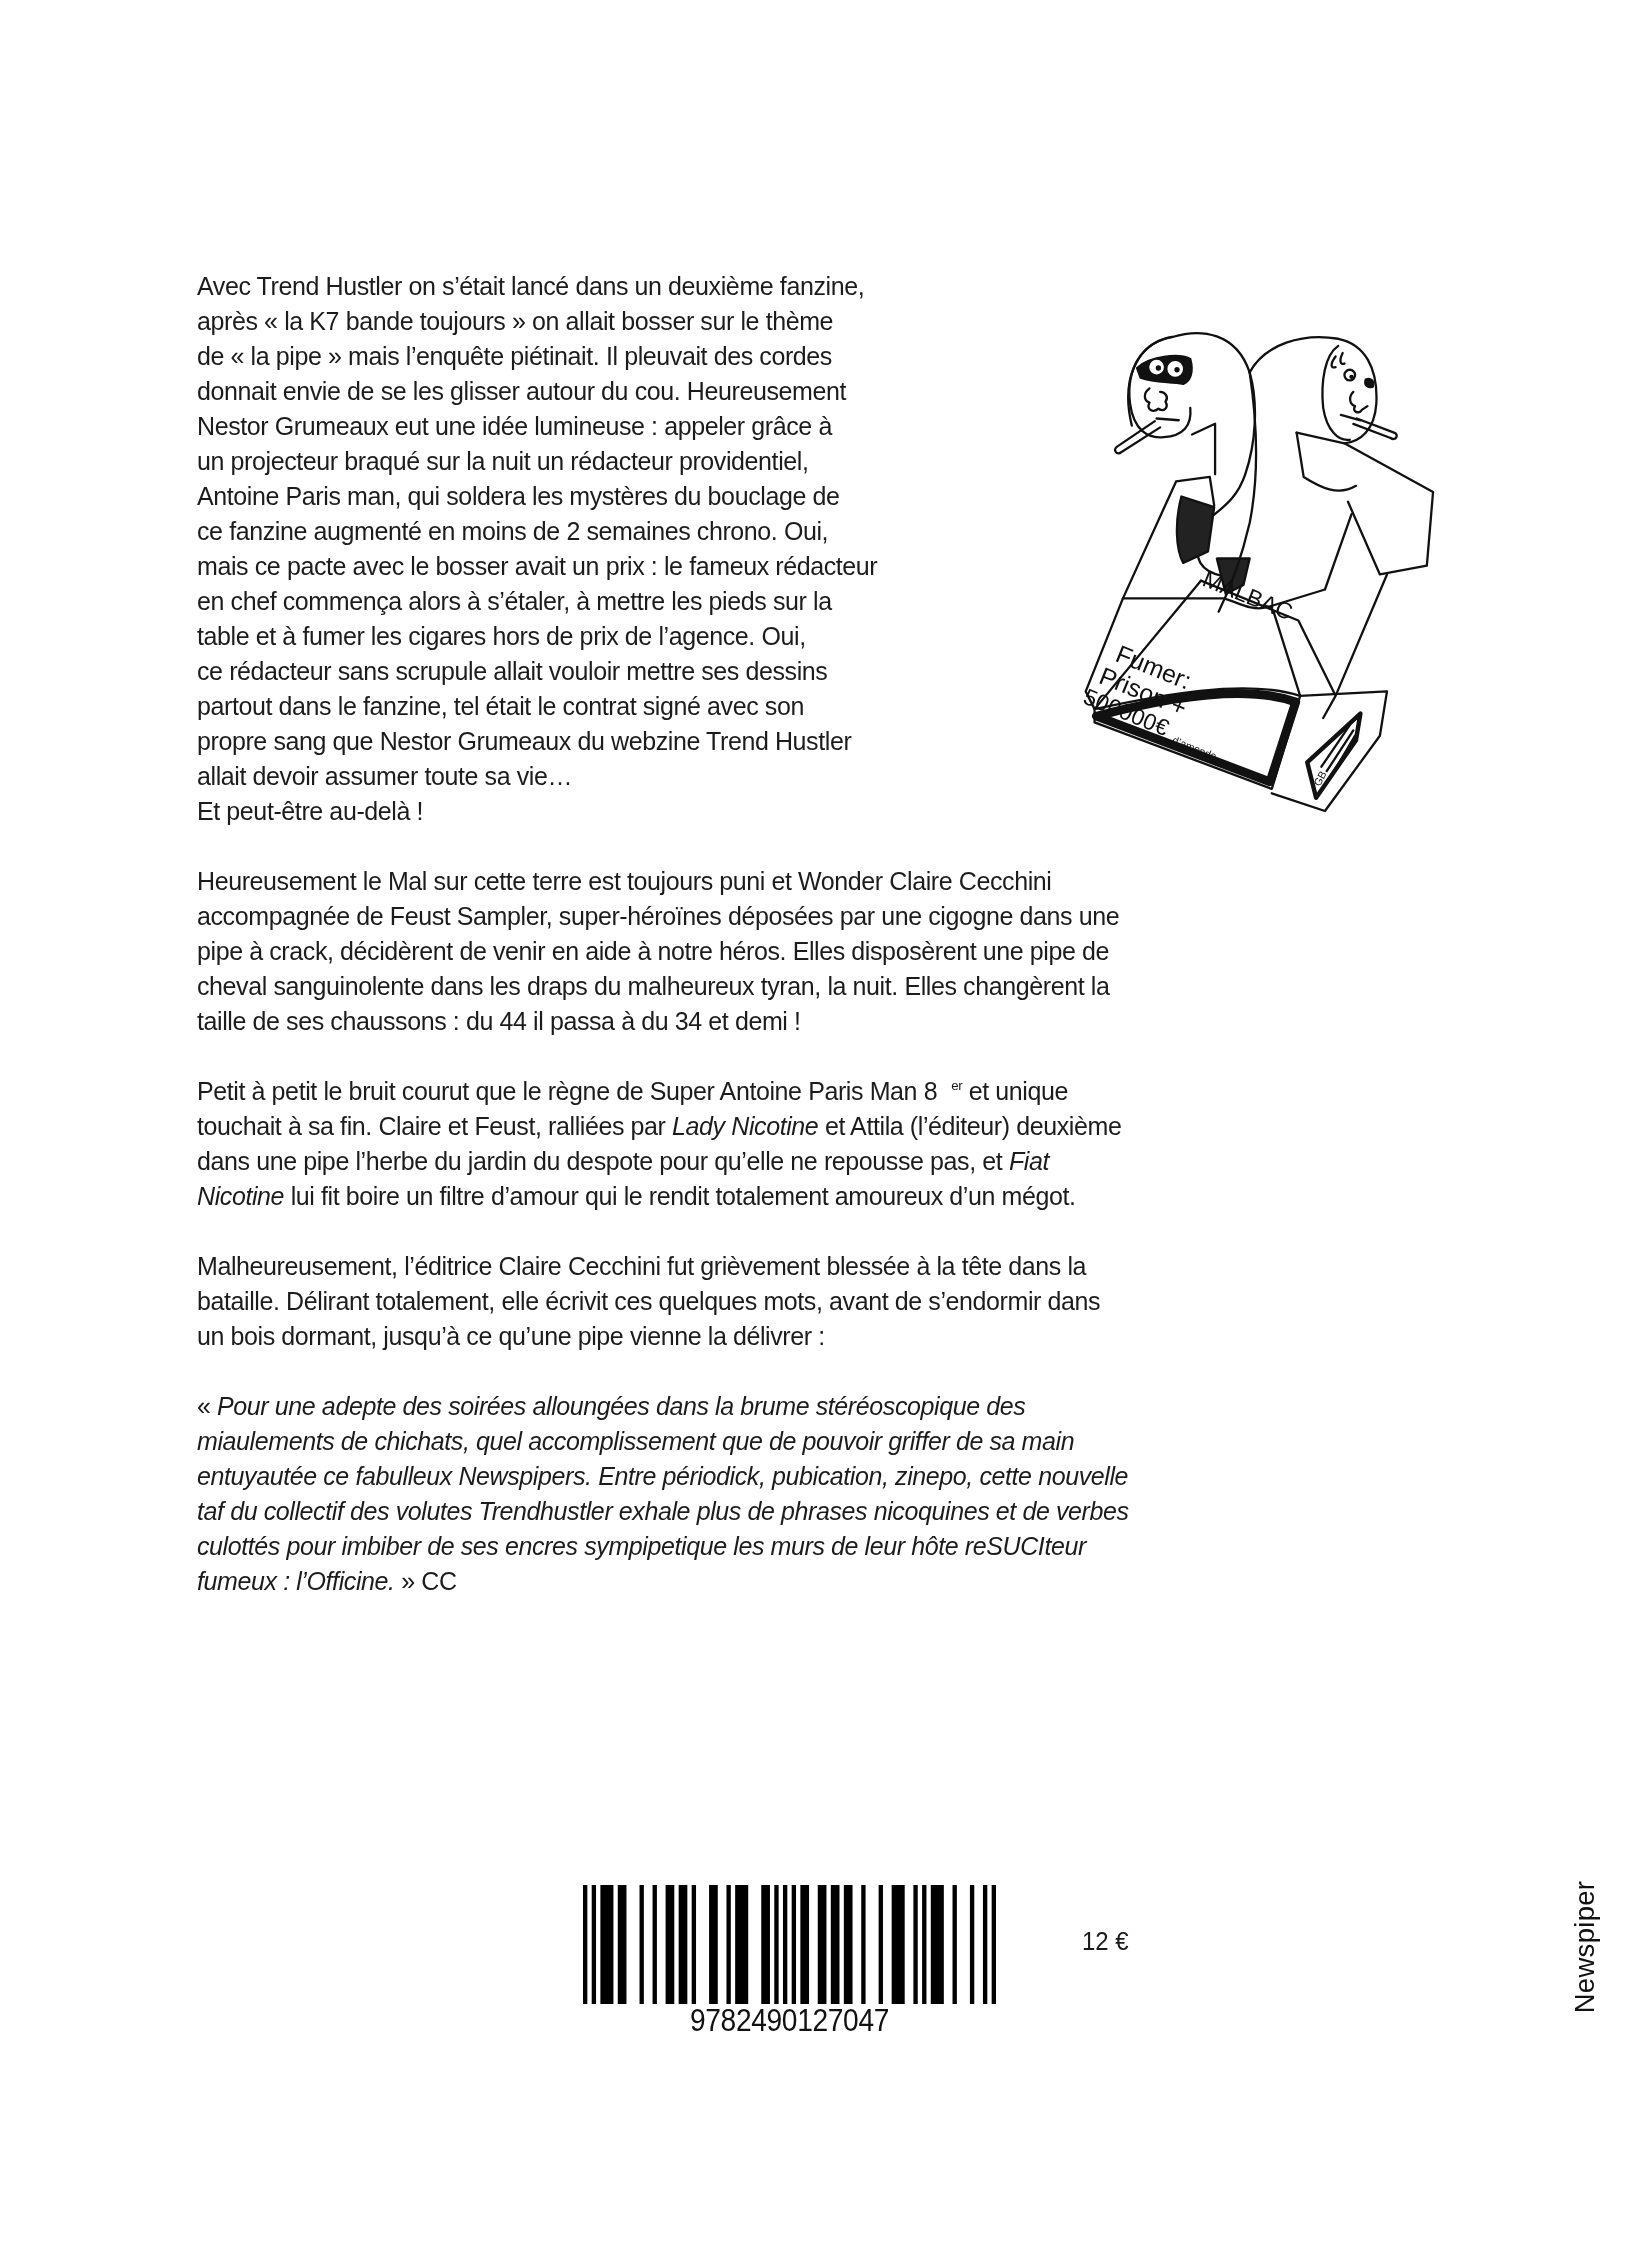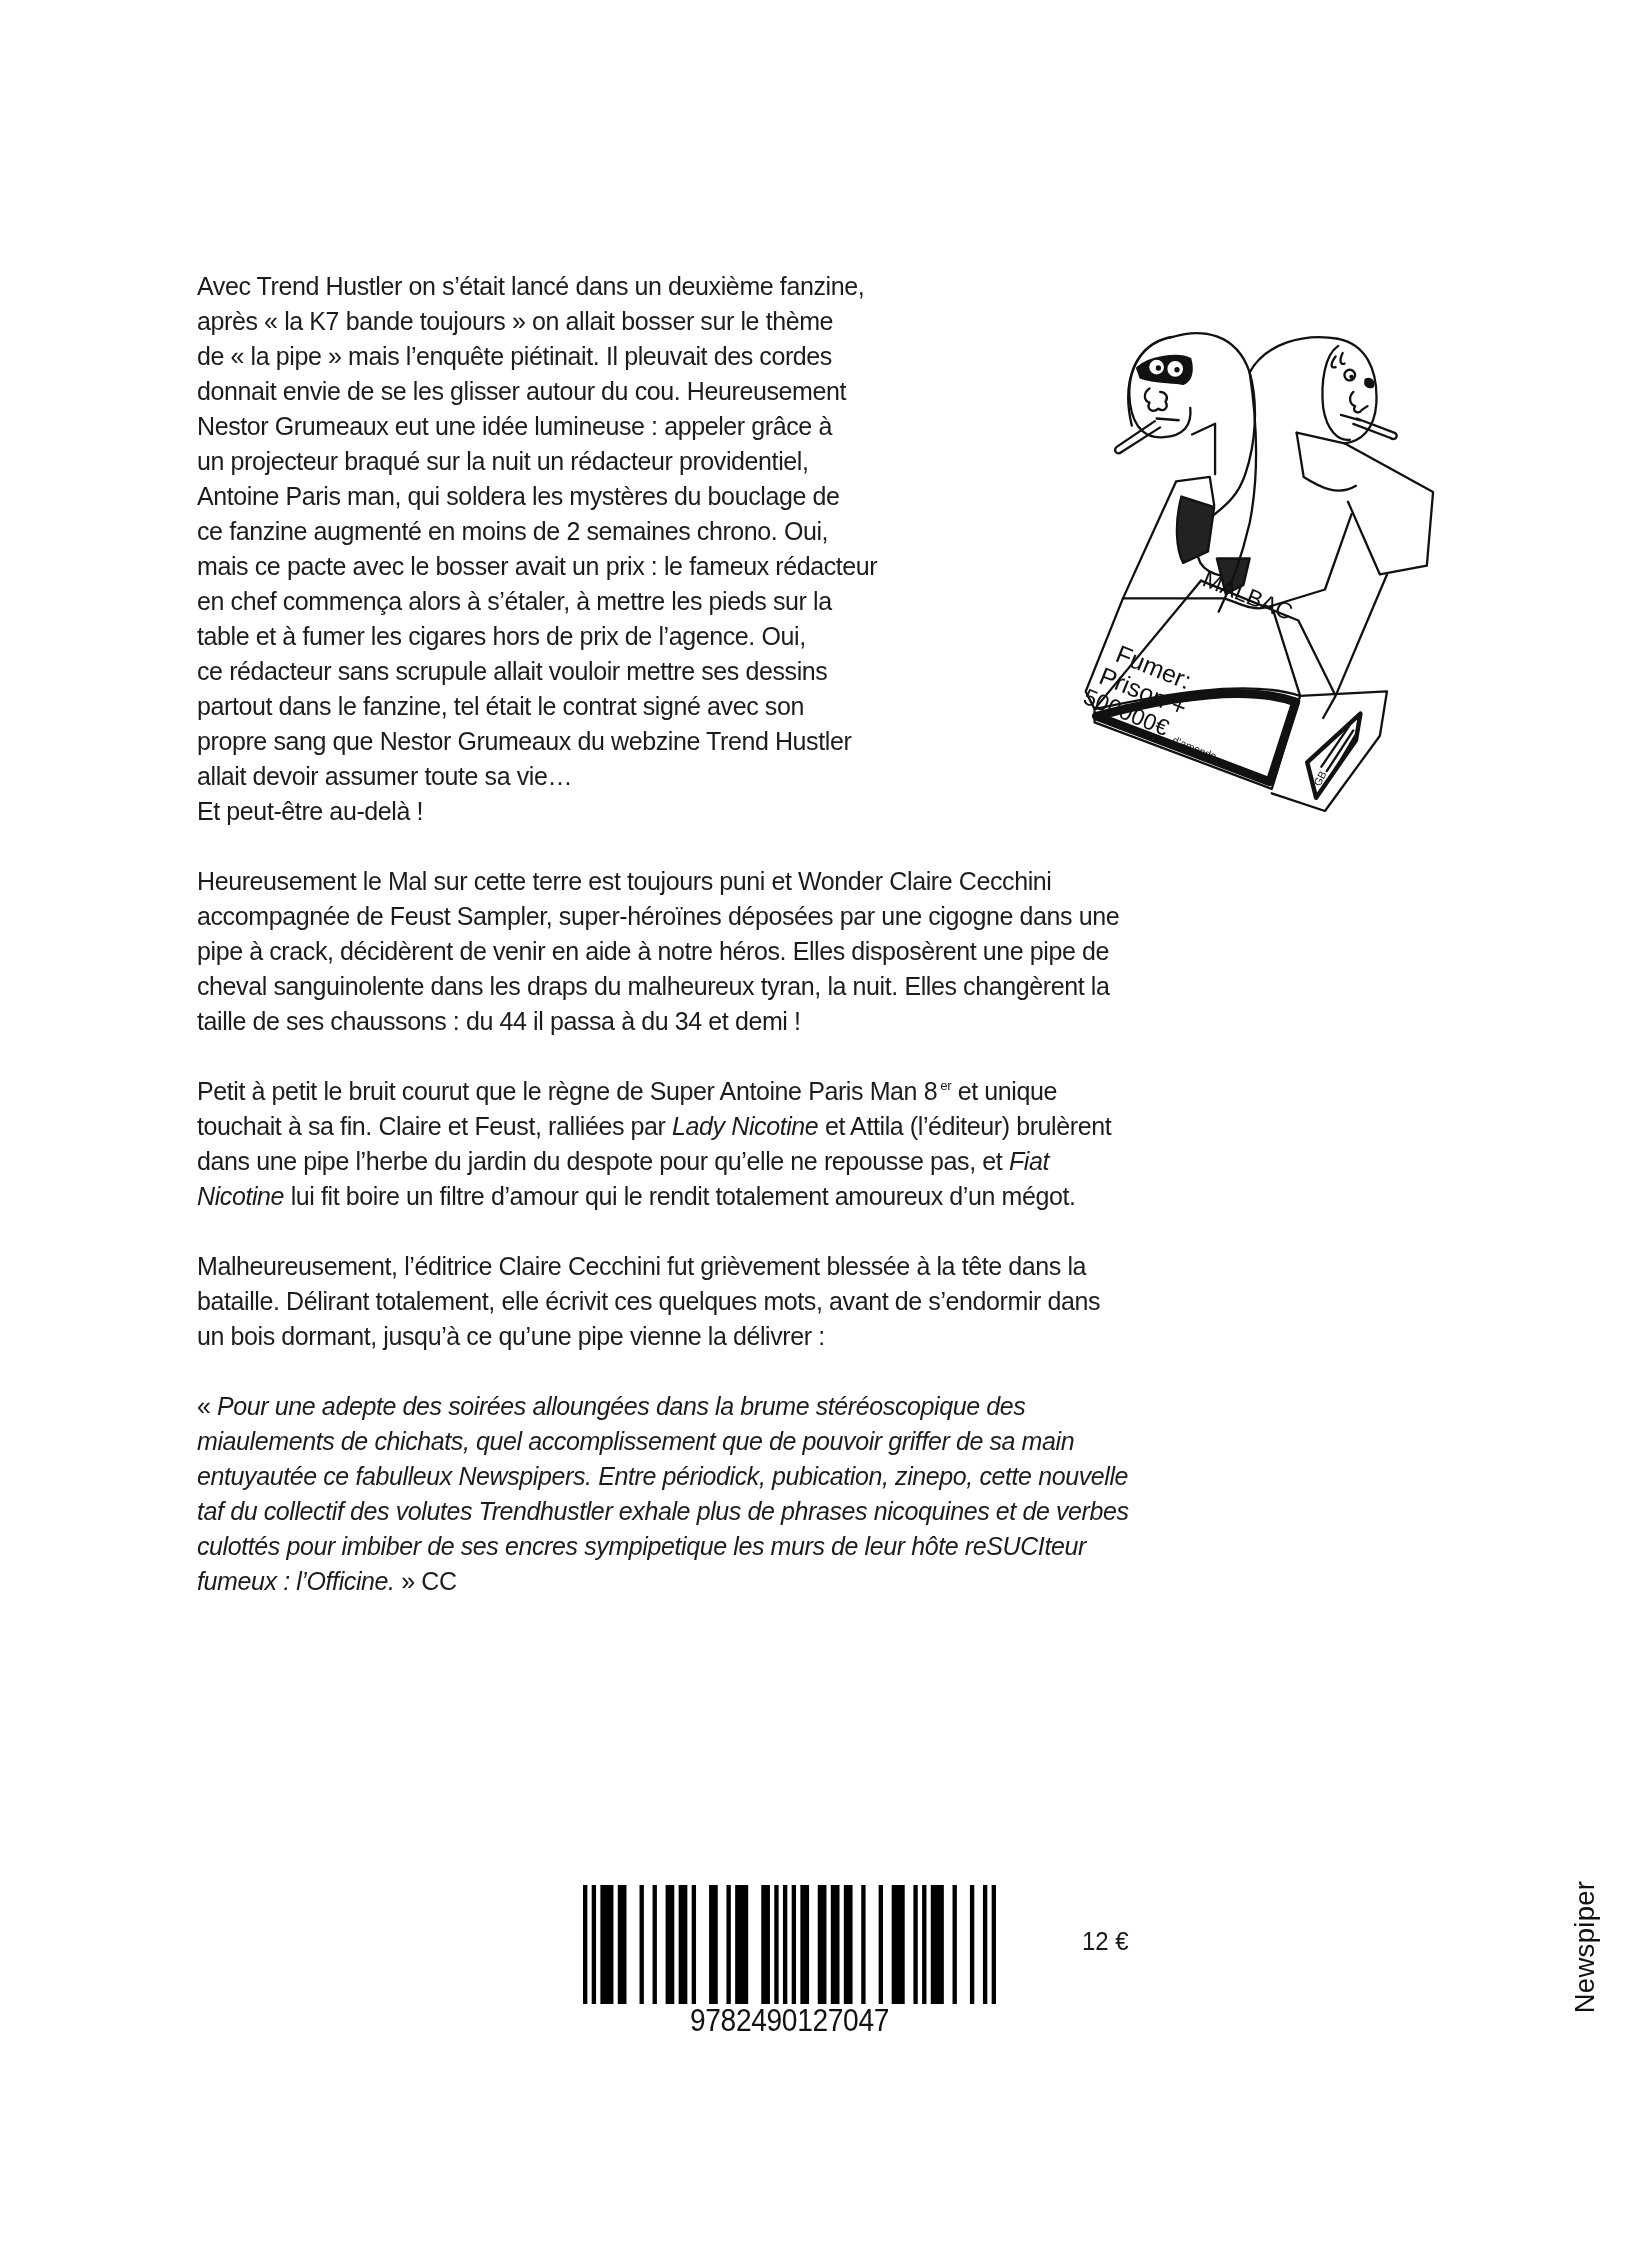--- a/index.html
+++ b/index.html
@@ -6,21 +6,21 @@
   body { width: 1627px; height: 2257px; position: relative; overflow: hidden; color: #1a1a1a; }
   .text-block {
     position: absolute; left: 197px; top: 269px;
     font-family: "Liberation Sans", sans-serif;
     font-size: 25px; line-height: 35px; letter-spacing: -0.4px;
     color: #1c1c1c;
   }
   .para { margin: 0 0 35px 0; }
   .line { white-space: nowrap; height: 35px; }
   .line .it { font-style: italic; }
-  .line sup { font-size: 13.3px; line-height: 0; vertical-align: 9.8px; margin-left: 3px; }
+  .line sup { font-size: 13.3px; line-height: 0; vertical-align: 9.8px; margin-left: 14px; }
   .illustration { position: absolute; left: 1068px; top: 319px; width: 381px; height: 510px; }
   .barcode { position: absolute; left: 583px; top: 1885px; width: 413px; height: 119px; }
   .barcode-number {
     position: absolute; left: 583px; width: 413px; top: 2002px; text-align: center;
     font-family: "Liberation Sans", sans-serif; font-size: 32px; letter-spacing: -0.4px;
     transform: scaleX(0.88); transform-origin: center; color: #111;
   }
   .price {
     position: absolute; left: 1082px; top: 1926px;
     font-family: "Liberation Sans", sans-serif; font-size: 26.6px; color: #1a1a1a;
@@ -58,21 +58,21 @@
     </div>
     <div class="para">
       <div class="line"><span>Heureusement le Mal sur cette terre est toujours puni et Wonder Claire Cecchini</span></div>
       <div class="line"><span>accompagnée de Feust Sampler, super-héroïnes déposées par une cigogne dans une</span></div>
       <div class="line"><span>pipe à crack, décidèrent de venir en aide à notre héros. Elles disposèrent une pipe de</span></div>
       <div class="line"><span>cheval sanguinolente dans les draps du malheureux tyran, la nuit. Elles changèrent la</span></div>
       <div class="line"><span>taille de ses chaussons : du 44 il passa à du 34 et demi !</span></div>
     </div>
     <div class="para">
       <div class="line"><span>Petit à petit le bruit courut que le règne de Super Antoine Paris Man 8</span><sup>er</sup><span> et unique</span></div>
-      <div class="line"><span>touchait à sa fin. Claire et Feust, ralliées par </span><span class="it">Lady Nicotine</span><span> et Attila (l’éditeur) brulèrent</span></div>
+      <div class="line"><span>touchait à sa fin. Claire et Feust, ralliées par </span><span class="it">Lady Nicotine</span><span> et Attila (l’éditeur) deuxième</span></div>
       <div class="line"><span>dans une pipe l’herbe du jardin du despote pour qu’elle ne repousse pas, et </span><span class="it">Fiat</span></div>
       <div class="line"><span class="it">Nicotine</span><span> lui fit boire un filtre d’amour qui le rendit totalement amoureux d’un mégot.</span></div>
     </div>
     <div class="para">
       <div class="line"><span>Malheureusement, l’éditrice Claire Cecchini fut grièvement blessée à la tête dans la</span></div>
       <div class="line"><span>bataille. Délirant totalement, elle écrivit ces quelques mots, avant de s’endormir dans</span></div>
       <div class="line"><span>un bois dormant, jusqu’à ce qu’une pipe vienne la délivrer :</span></div>
     </div>
     <div class="para">
       <div class="line"><span>« </span><span class="it">Pour une adepte des soirées alloungées dans la brume stéréoscopique des</span></div>

